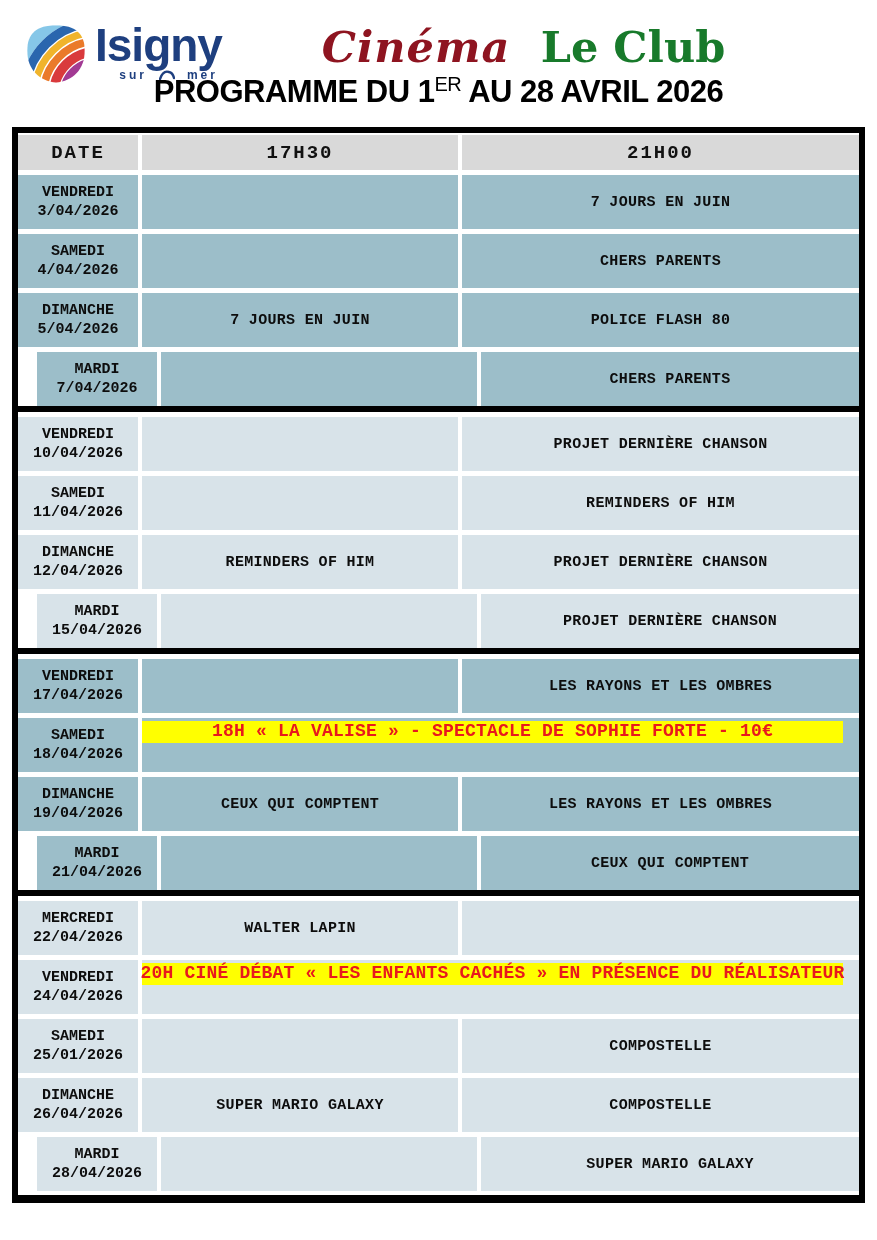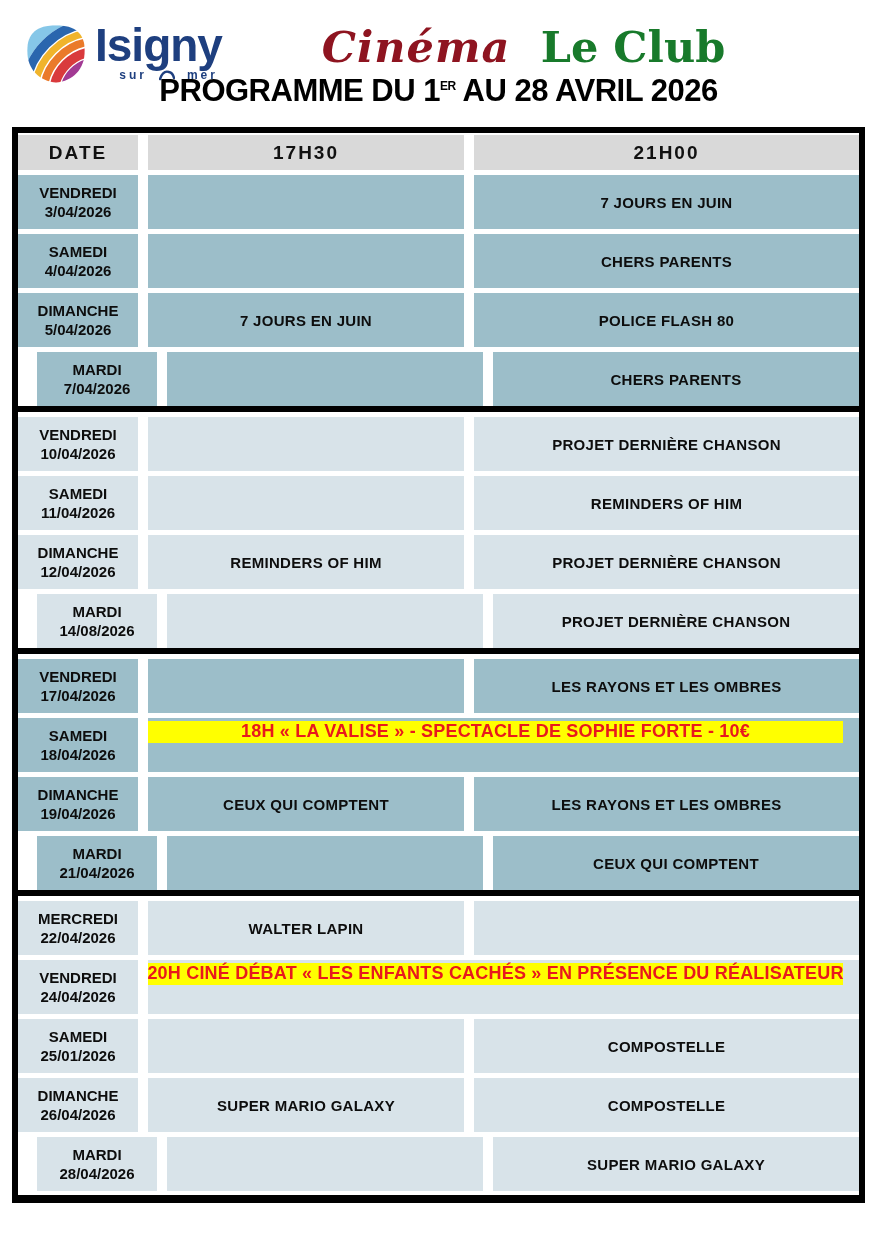--- a/index.html
+++ b/index.html
@@ -22,28 +22,28 @@
     font-size:43px;color:var(--title-red,#8e1420);letter-spacing:1px;
   }
   .title-leclub{
     font-family:"DejaVu Serif", serif;font-weight:bold;
     font-size:43px;color:var(--title-green,#187a2b);margin-left:26px;
   }
   .programme-line{
     margin-top:4px;font-weight:800;font-size:31px;color:#000;
     letter-spacing:-0.5px;white-space:nowrap;
   }
-  .programme-line sup{font-size:12px;font-weight:700;}
+  .programme-line sup{font-size:20px;font-weight:400;}
   
   .cinema-table{
     position:absolute;left:12px;top:127px;width:853px;box-sizing:border-box;
     border:6px solid #000;border-bottom-width:8px;background:#fff;
     padding-top:2px;padding-bottom:4px;
   }
-  .grid-row{display:grid;grid-template-columns:120px 316px 1fr;column-gap:10px;}
+  .grid-row{display:grid;grid-template-columns:120px 316px 1fr;column-gap:4px;font-family:Liberation Mono, monospace;}
   .header-row{height:35px;margin-bottom:5px;}
   .header-row .cell{
     background:var(--header-bg,#d9d9d9);display:flex;align-items:center;justify-content:center;
     font-weight:bold;font-size:19px;letter-spacing:2px;color:#111;
   }
   .data-row{height:54px;margin-bottom:5px;}
   .week-block .data-row:last-child{margin-bottom:0;padding-left:19px;}
   .week-block + .week-block{border-top:6px solid #000;padding-top:5px;}
   .cell{box-sizing:border-box;}
   .shade-dark .cell{background:var(--dark-row,#9cbec9);}
@@ -176,21 +176,21 @@
     <div class="cell date-cell">
       <div>DIMANCHE</div>
       <div>12/04/2026</div>
     </div>
     <div class="cell film-cell">REMINDERS OF HIM</div>
     <div class="cell film-cell">PROJET DERNIÈRE CHANSON</div>
   </div>
         <div class="grid-row data-row">
     <div class="cell date-cell">
       <div>MARDI</div>
-      <div>14/08/2026</div>
+      <div>15/04/2026</div>
     </div>
     <div class="cell film-cell"></div>
     <div class="cell film-cell">PROJET DERNIÈRE CHANSON</div>
   </div>
       </div>
       <div class="week-block shade-dark">
         <div class="grid-row data-row">
     <div class="cell date-cell">
       <div>VENDREDI</div>
       <div>17/04/2026</div>

